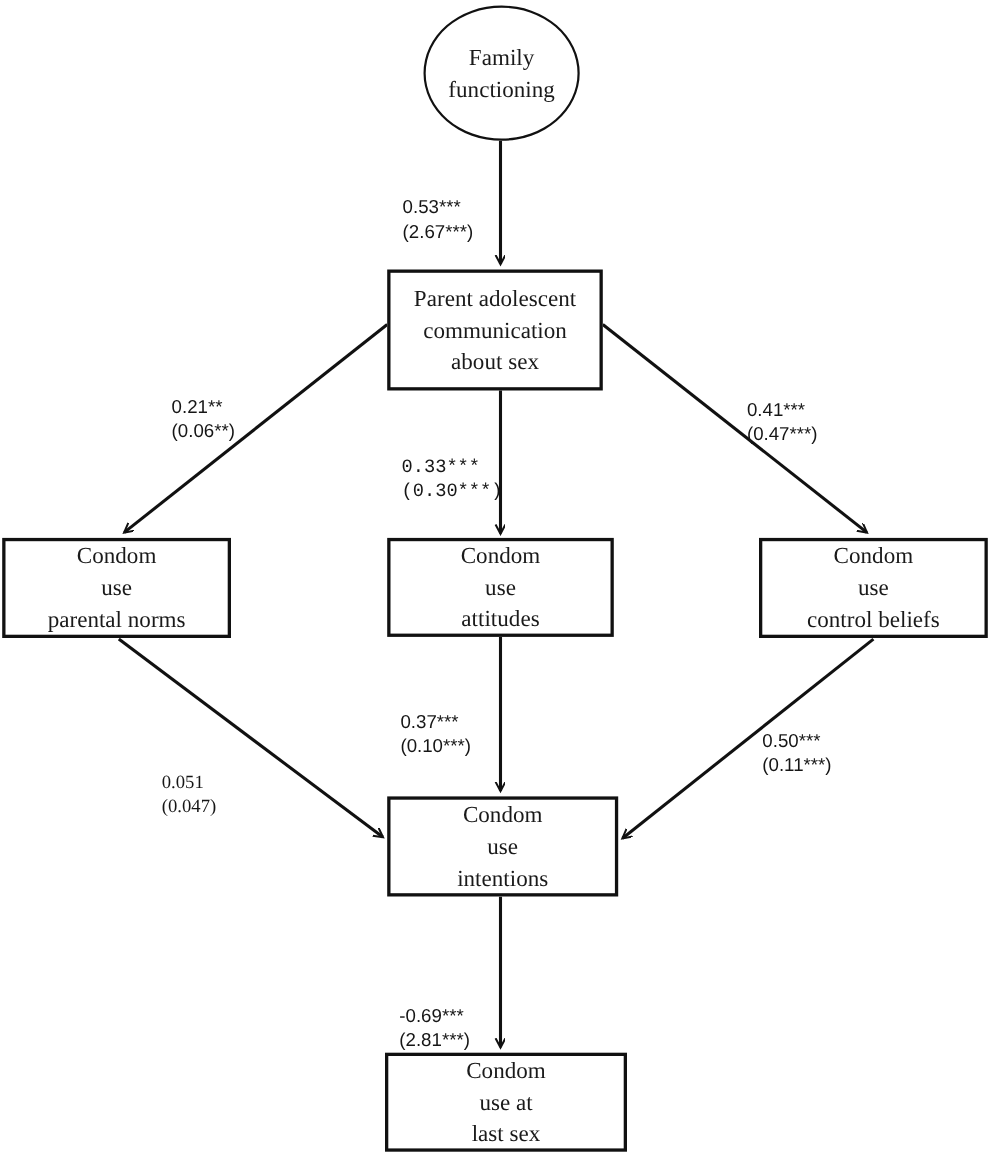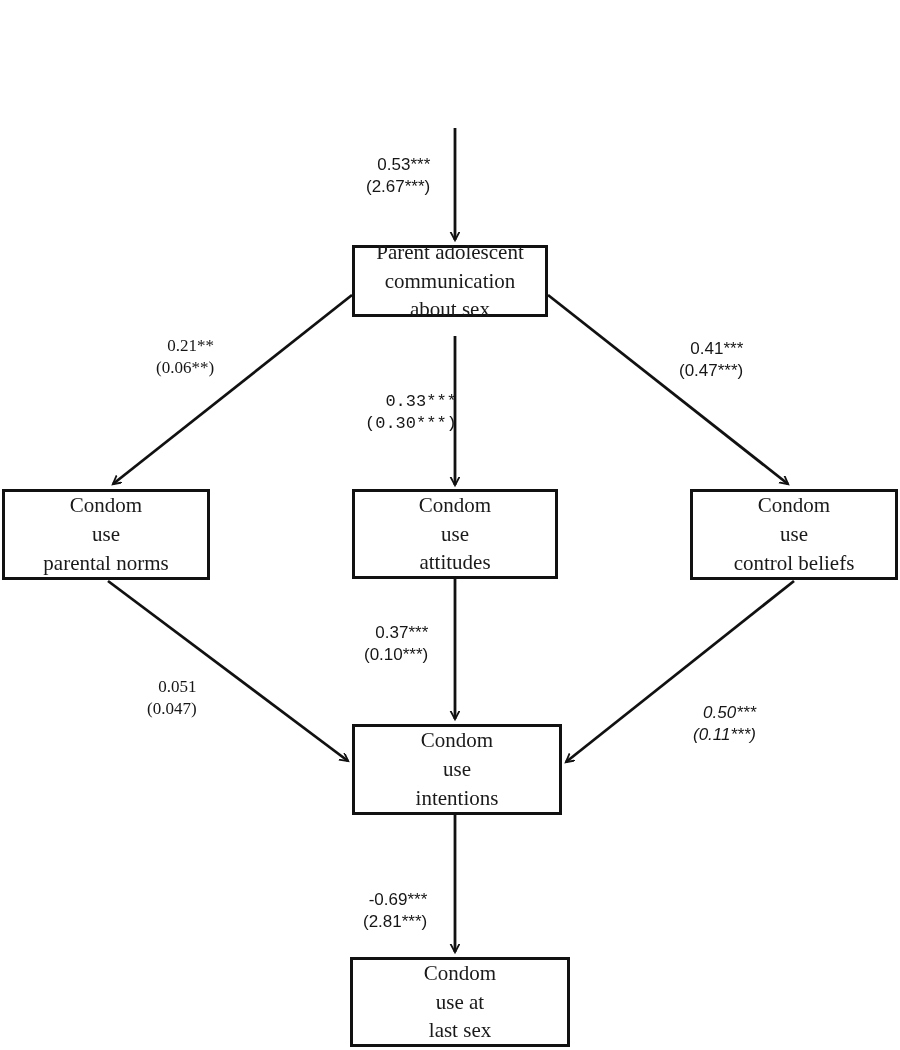--- a/index.html
+++ b/index.html
@@ -37,22 +37,23 @@
   .node.ellipse {
     border-radius: 50%;
     border-width: 2.5px;
   }
   .edge-label {
     position: absolute;
     font-family: "Liberation Sans", sans-serif;
     font-size: 17px;
     line-height: 1.32;
     white-space: pre-line;
-    text-align: right;
+    text-align: left;
     color: #161616;
+    margin-top: 24px;
   }
 </style>
 </head>
 <body>
 
 <div class="canvas">
 
   <svg class="layer" width="900" height="1050" viewBox="0 0 900 1050">
     <defs>
       <marker id="arrow" markerWidth="12" markerHeight="12" refX="8.2" refY="4.5" orient="auto" markerUnits="userSpaceOnUse">
@@ -62,22 +63,24 @@
     <line x1="455" y1="128" x2="455" y2="240" stroke="#111111" stroke-width="2.8" marker-end="url(#arrow)"></line>
     <line x1="352" y1="295" x2="113" y2="484" stroke="#111111" stroke-width="2.8" marker-end="url(#arrow)"></line>
     <line x1="455" y1="336" x2="455" y2="485" stroke="#111111" stroke-width="2.8" marker-end="url(#arrow)"></line>
     <line x1="548" y1="295" x2="788" y2="484" stroke="#111111" stroke-width="2.8" marker-end="url(#arrow)"></line>
     <line x1="108" y1="581" x2="348" y2="761" stroke="#111111" stroke-width="2.8" marker-end="url(#arrow)"></line>
     <line x1="455" y1="579" x2="455" y2="719" stroke="#111111" stroke-width="2.8" marker-end="url(#arrow)"></line>
     <line x1="794" y1="581" x2="566" y2="762" stroke="#111111" stroke-width="2.8" marker-end="url(#arrow)"></line>
     <line x1="455" y1="815" x2="455" y2="952" stroke="#111111" stroke-width="2.8" marker-end="url(#arrow)"></line>
   </svg>
 
+  <div class="node ellipse" style="left:385px; top:5px; width:142px; height:123px;">Family
+functioning</div>
 
-  <div class="node" style="left:352px; top:245px; width:196px; height:72px;">Parent adolescent
+  <div class="node" style="left:352px; top:245px; width:196px; height:110px;">Parent adolescent
 communication
 about sex</div>
 
   <div class="node" style="left:2px; top:489px; width:208px; height:91px;">Condom
 use
 parental norms</div>
 
   <div class="node" style="left:352px; top:489px; width:206px; height:90px;">Condom
 use
 attitudes</div>
@@ -90,34 +93,34 @@
 use
 intentions</div>
 
   <div class="node" style="left:350px; top:957px; width:220px; height:90px;">Condom
 use at
 last sex</div>
 
   <div class="edge-label" style="left:366px; top:154px;">0.53***
 (2.67***)</div>
 
-  <div class="edge-label" style="left:156px; top:335px;font-family:Liberation Serif, serif;">0.21**
+  <div class="edge-label" style="left:156px; top:335px;">0.21**
 (0.06**)</div>
 
   <div class="edge-label" style="left:365px; top:391px;font-family:Liberation Mono, monospace;">0.33***
 (0.30***)</div>
 
   <div class="edge-label" style="left:679px; top:338px;">0.41***
 (0.47***)</div>
 
   <div class="edge-label" style="left:147px; top:676px;font-family:Liberation Serif, serif;">0.051
 (0.047)</div>
 
   <div class="edge-label" style="left:364px; top:622px;">0.37***
 (0.10***)</div>
 
-  <div class="edge-label" style="left:693px; top:702px;font-style:italic;">0.50***
+  <div class="edge-label" style="left:693px; top:639px;">0.50***
 (0.11***)</div>
 
   <div class="edge-label" style="left:363px; top:889px;">-0.69***
 (2.81***)</div>
 
 </div>
 
 </body></html>

